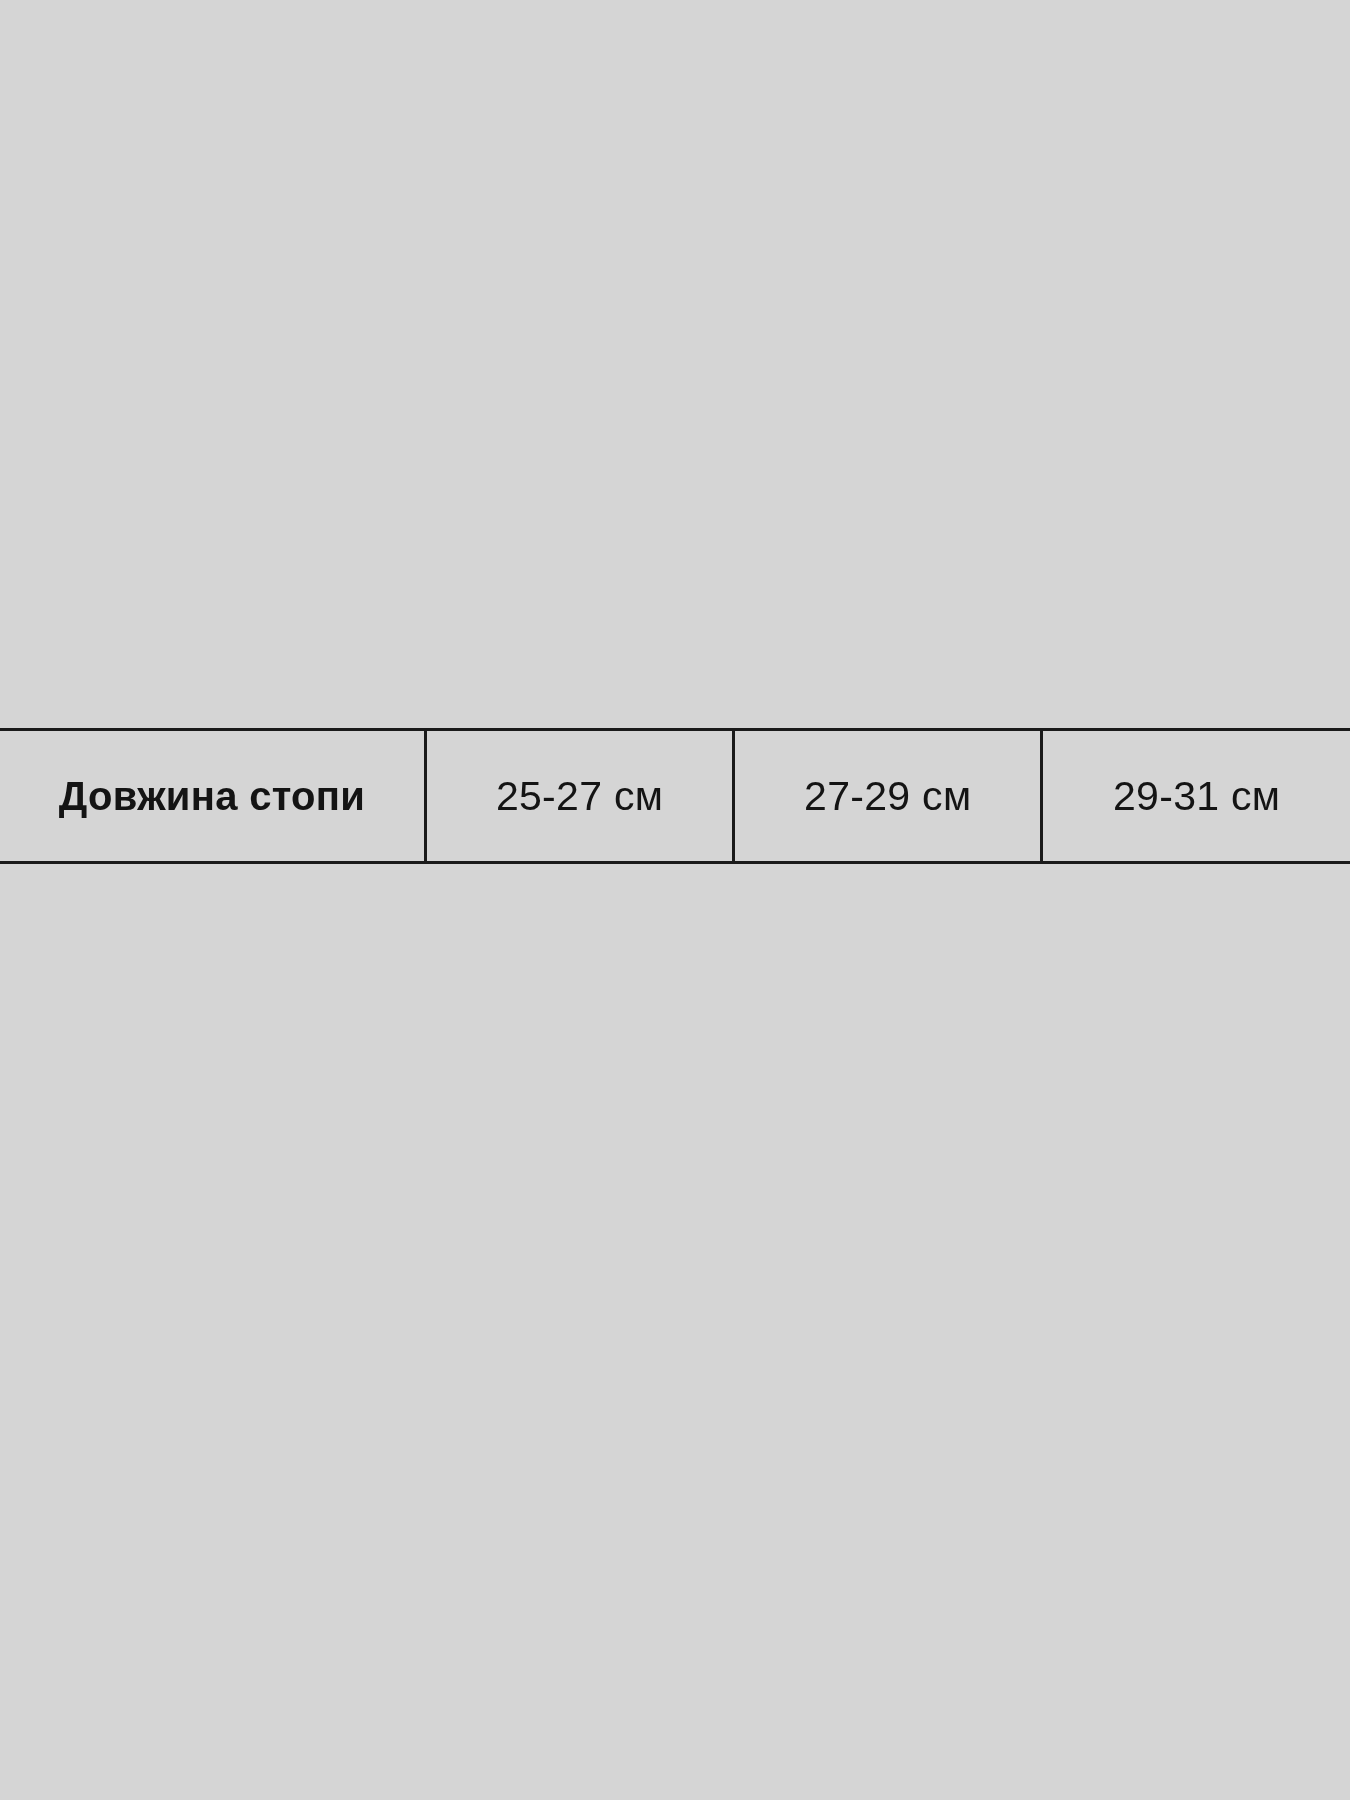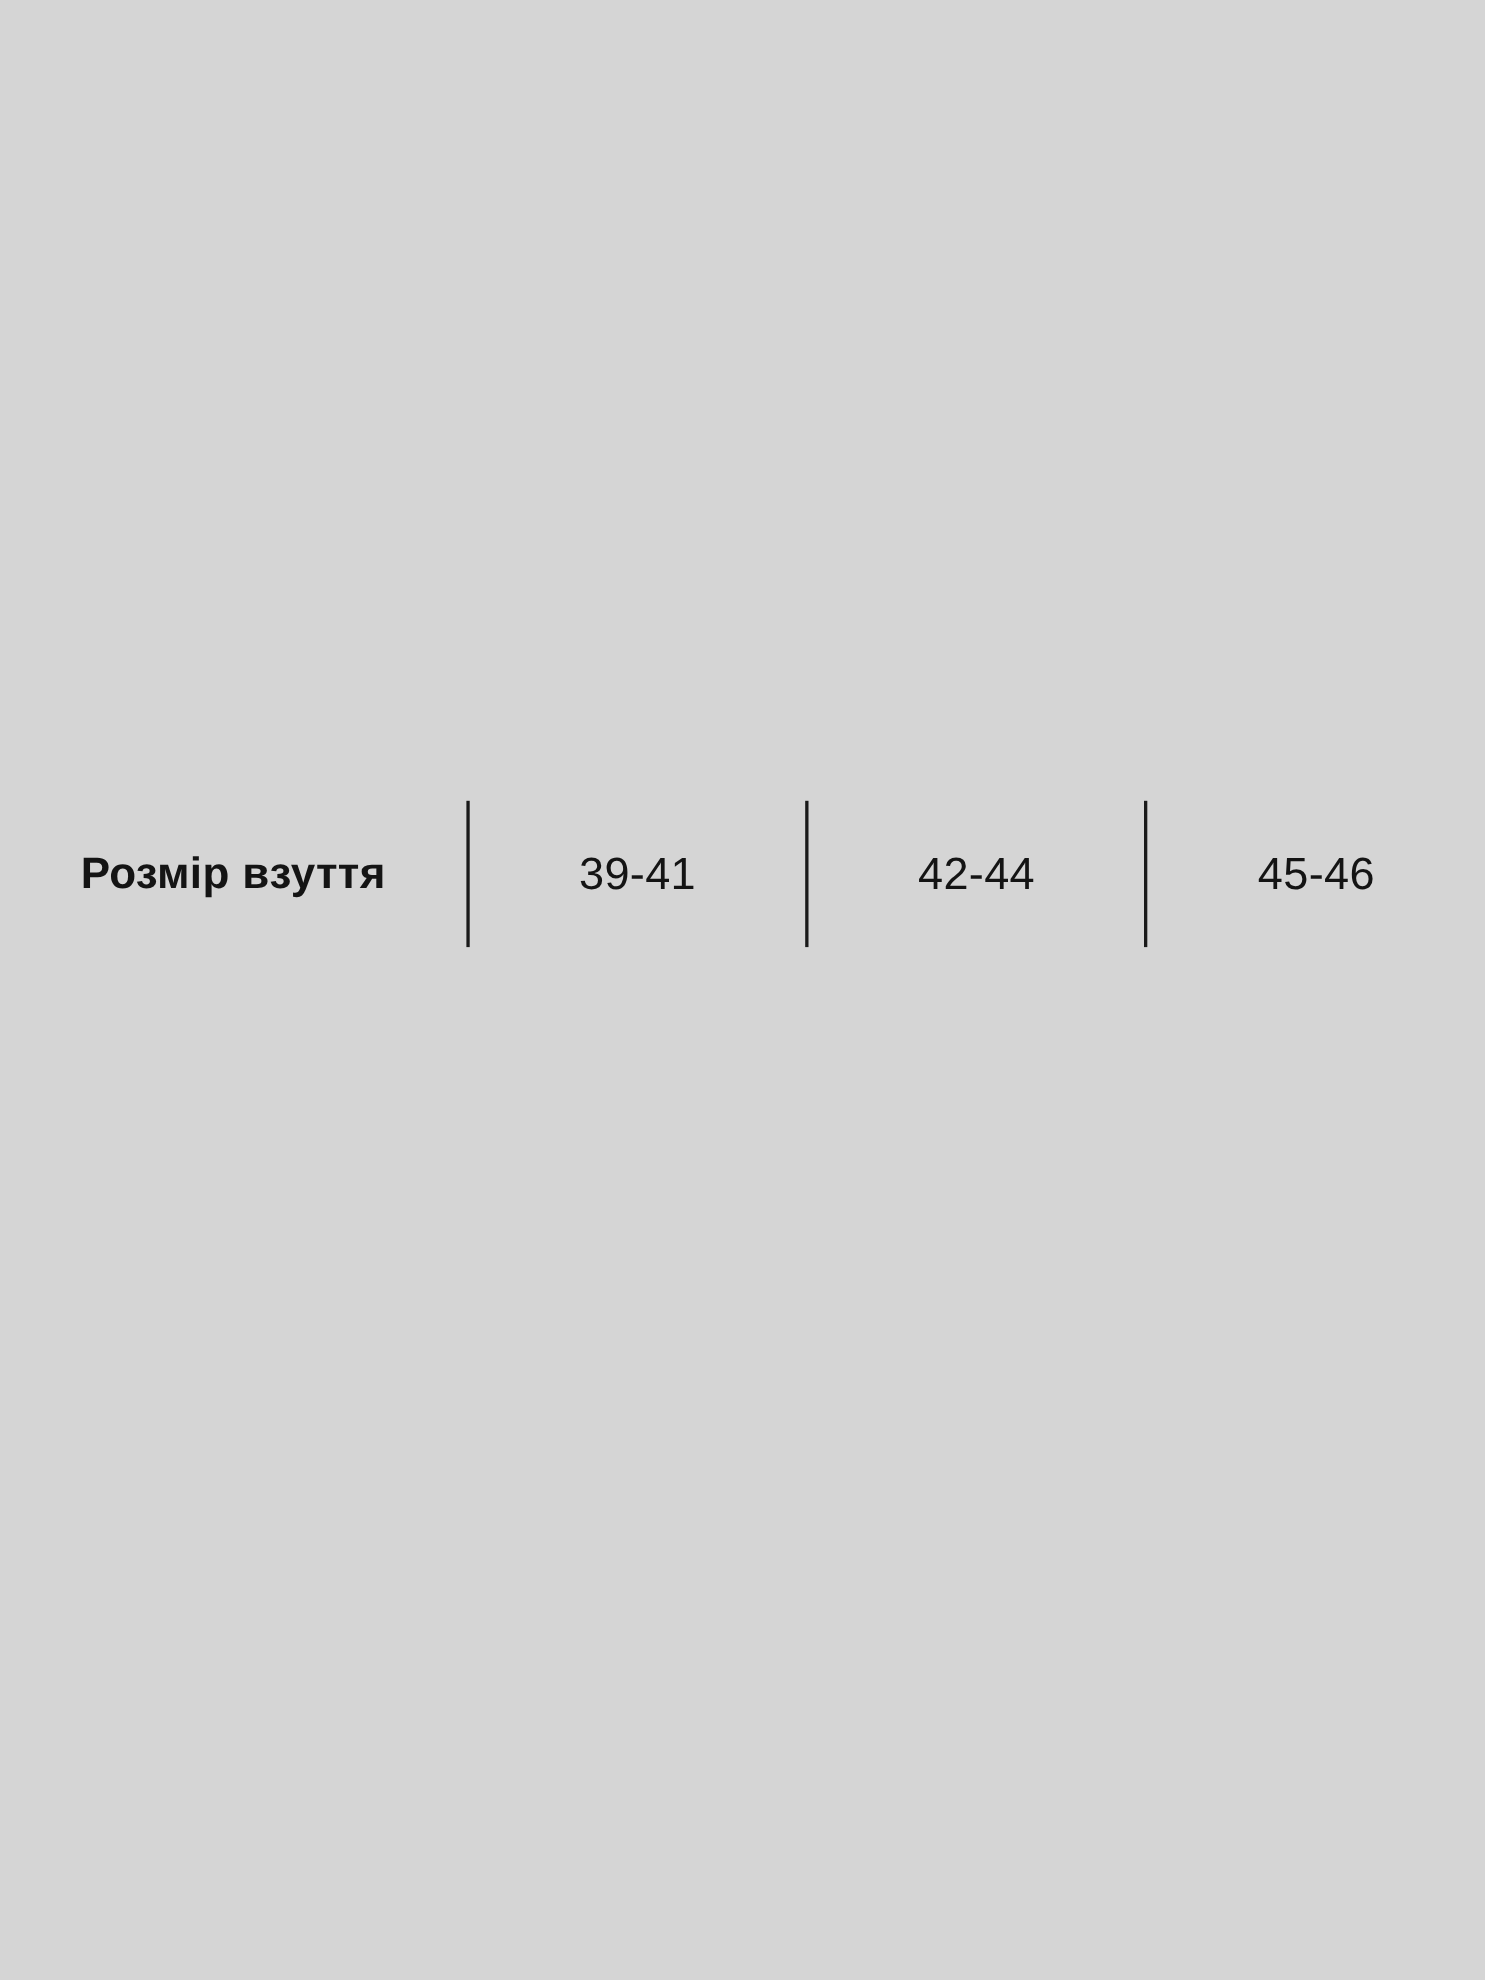--- a/index.html
+++ b/index.html
@@ -70,22 +70,22 @@
     border-left: 3px solid #1a1a1a;
   }
 </style>
 </head>
 <body>
 
 <div class="page">
 
   <table class="size-table">
     <tbody>
-      <tr class="row-body">
-        <td class="label-cell">Розмір взуття</td>
-        <td class="sep">39-41</td>
-        <td class="sep">42-44</td>
-        <td class="sep">45-46</td>
+      <tr class="row-head">
+        <td class="label-cell">Довжина стопи</td>
+        <td class="sep">25-27 см</td>
+        <td class="sep">27-29 см</td>
+        <td class="sep">29-31 см</td>
       </tr>
     </tbody>
   </table>
 
 </div>
 
 </body></html>

